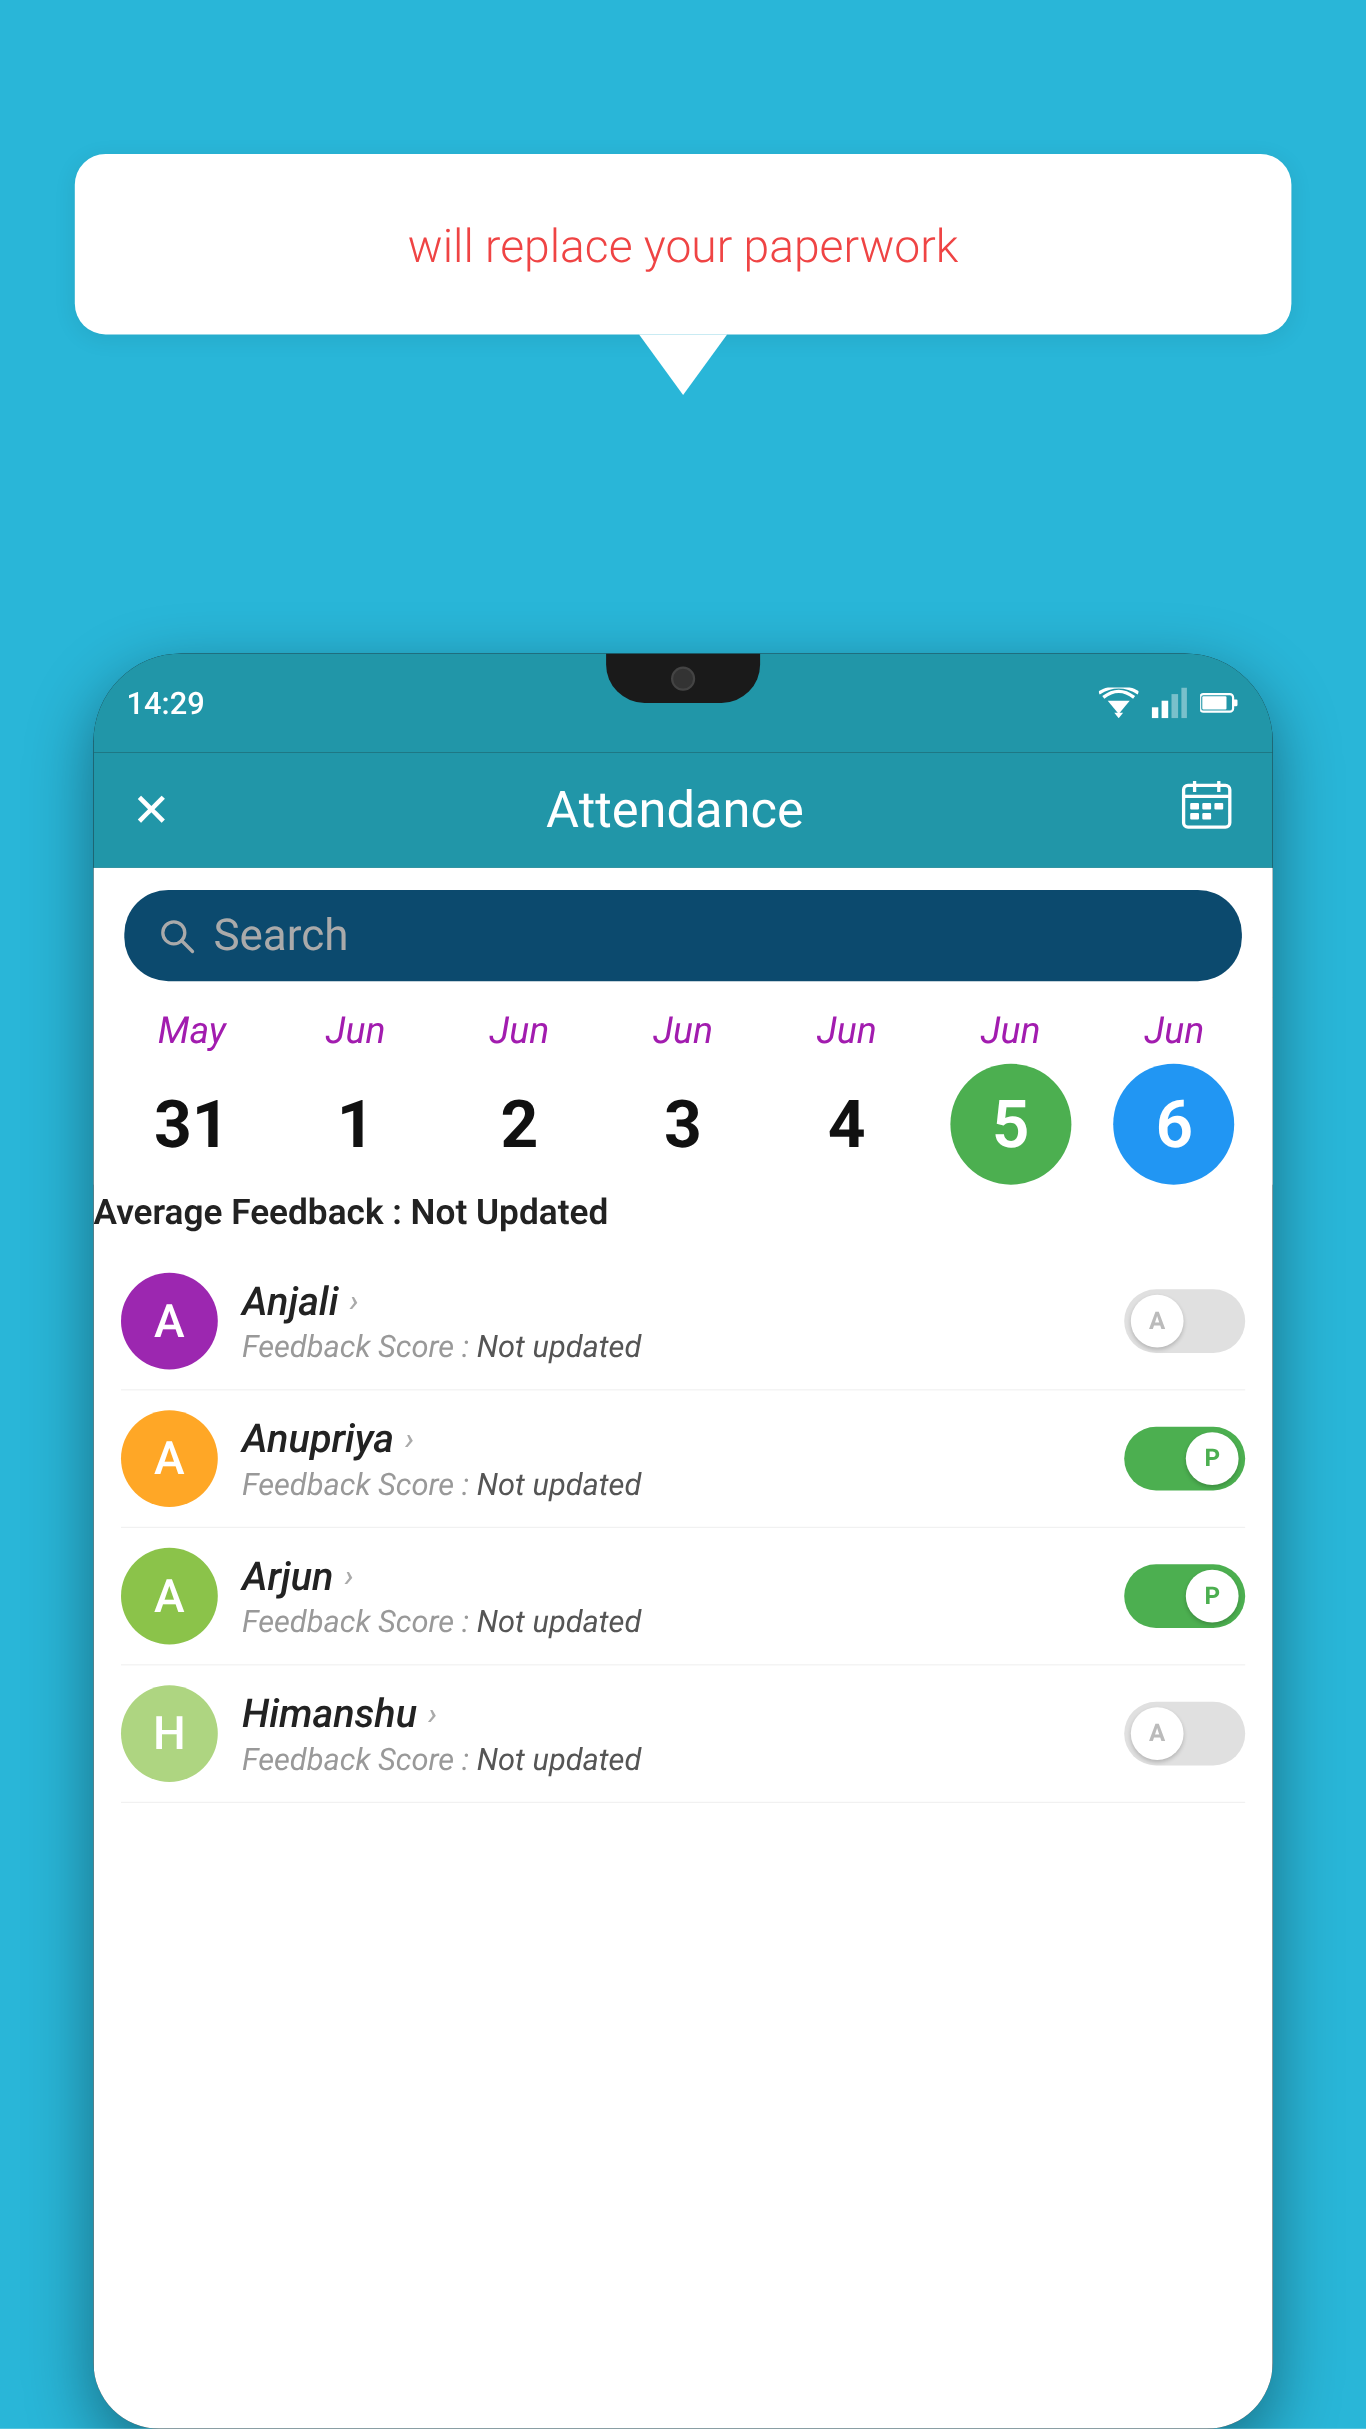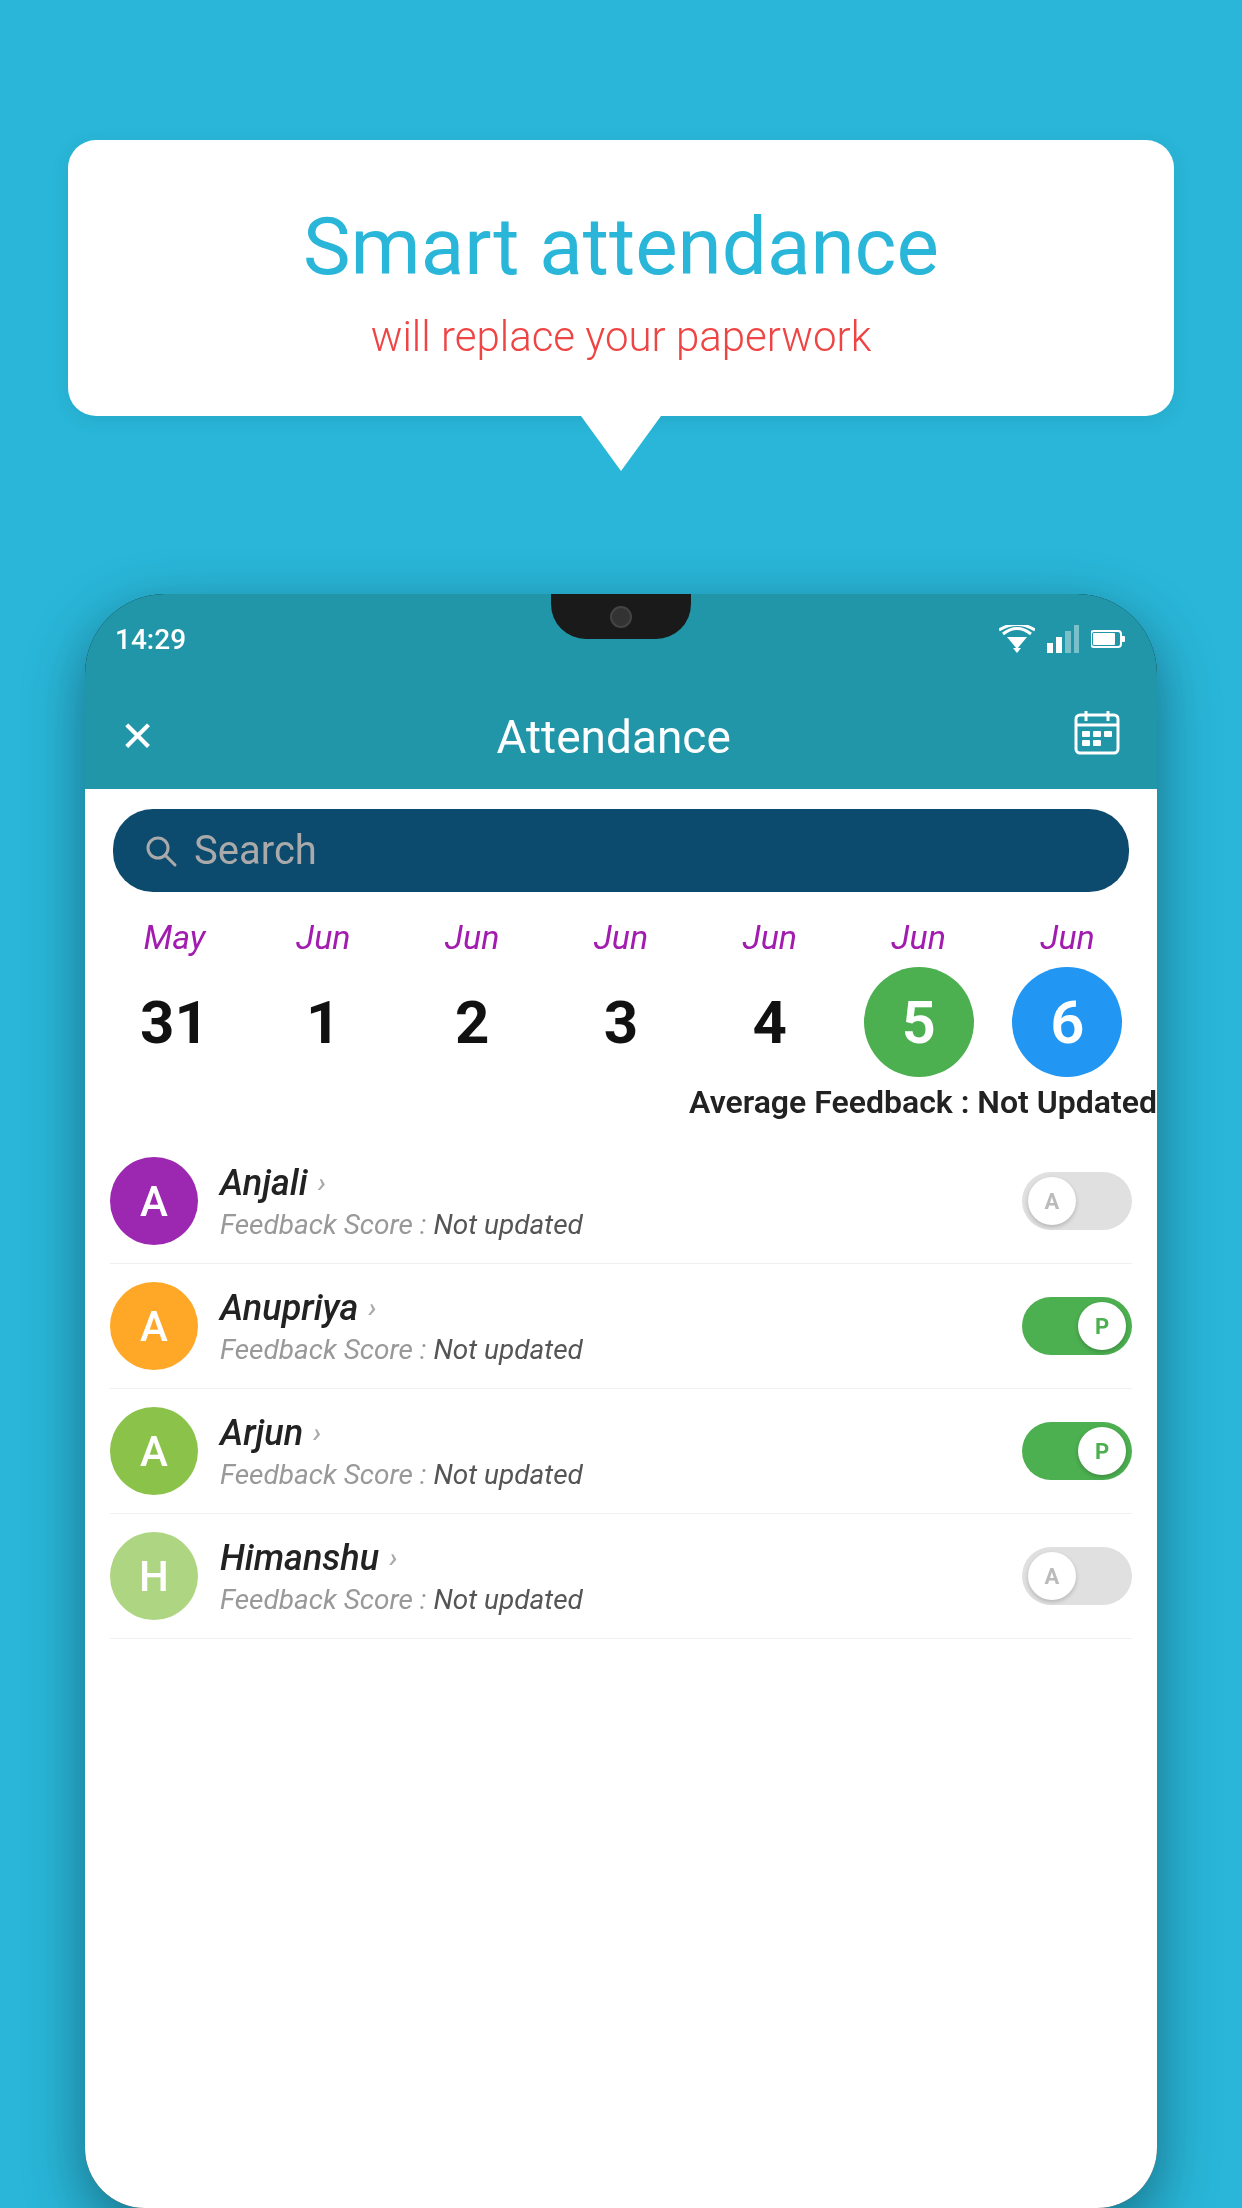--- a/index.html
+++ b/index.html
@@ -232,21 +232,21 @@
       color: #29b6d8;
       background: white;
       border-radius: 50px;
       padding: 16px 60px;
       font-size: 36px;
       cursor: pointer;
     }
 
     
     .avg-feedback {
-      text-align: right;
+      text-align: left;
       font-size: 32px;
       color: #777;
       padding: 6px 0 18px;
     }
 
     .avg-feedback span {
       color: #222;
       font-weight: 600;
     }
 
@@ -347,21 +347,20 @@
 
     .toggle-present .toggle-circle {
       color: #4caf50;
     }
   </style>
 </head>
 <body>
 
 <div class="speech-bubble-container">
   <div class="speech-bubble">
-    <h1>Smart attendance</h1>
     <p>will replace your paperwork</p>
   </div>
   <div class="speech-bubble-tail"></div>
 </div>
 
 <div class="phone-frame">
 
   <div class="phone-top-bar">
     <span class="status-time">14:29</span>
     <div class="notch">

